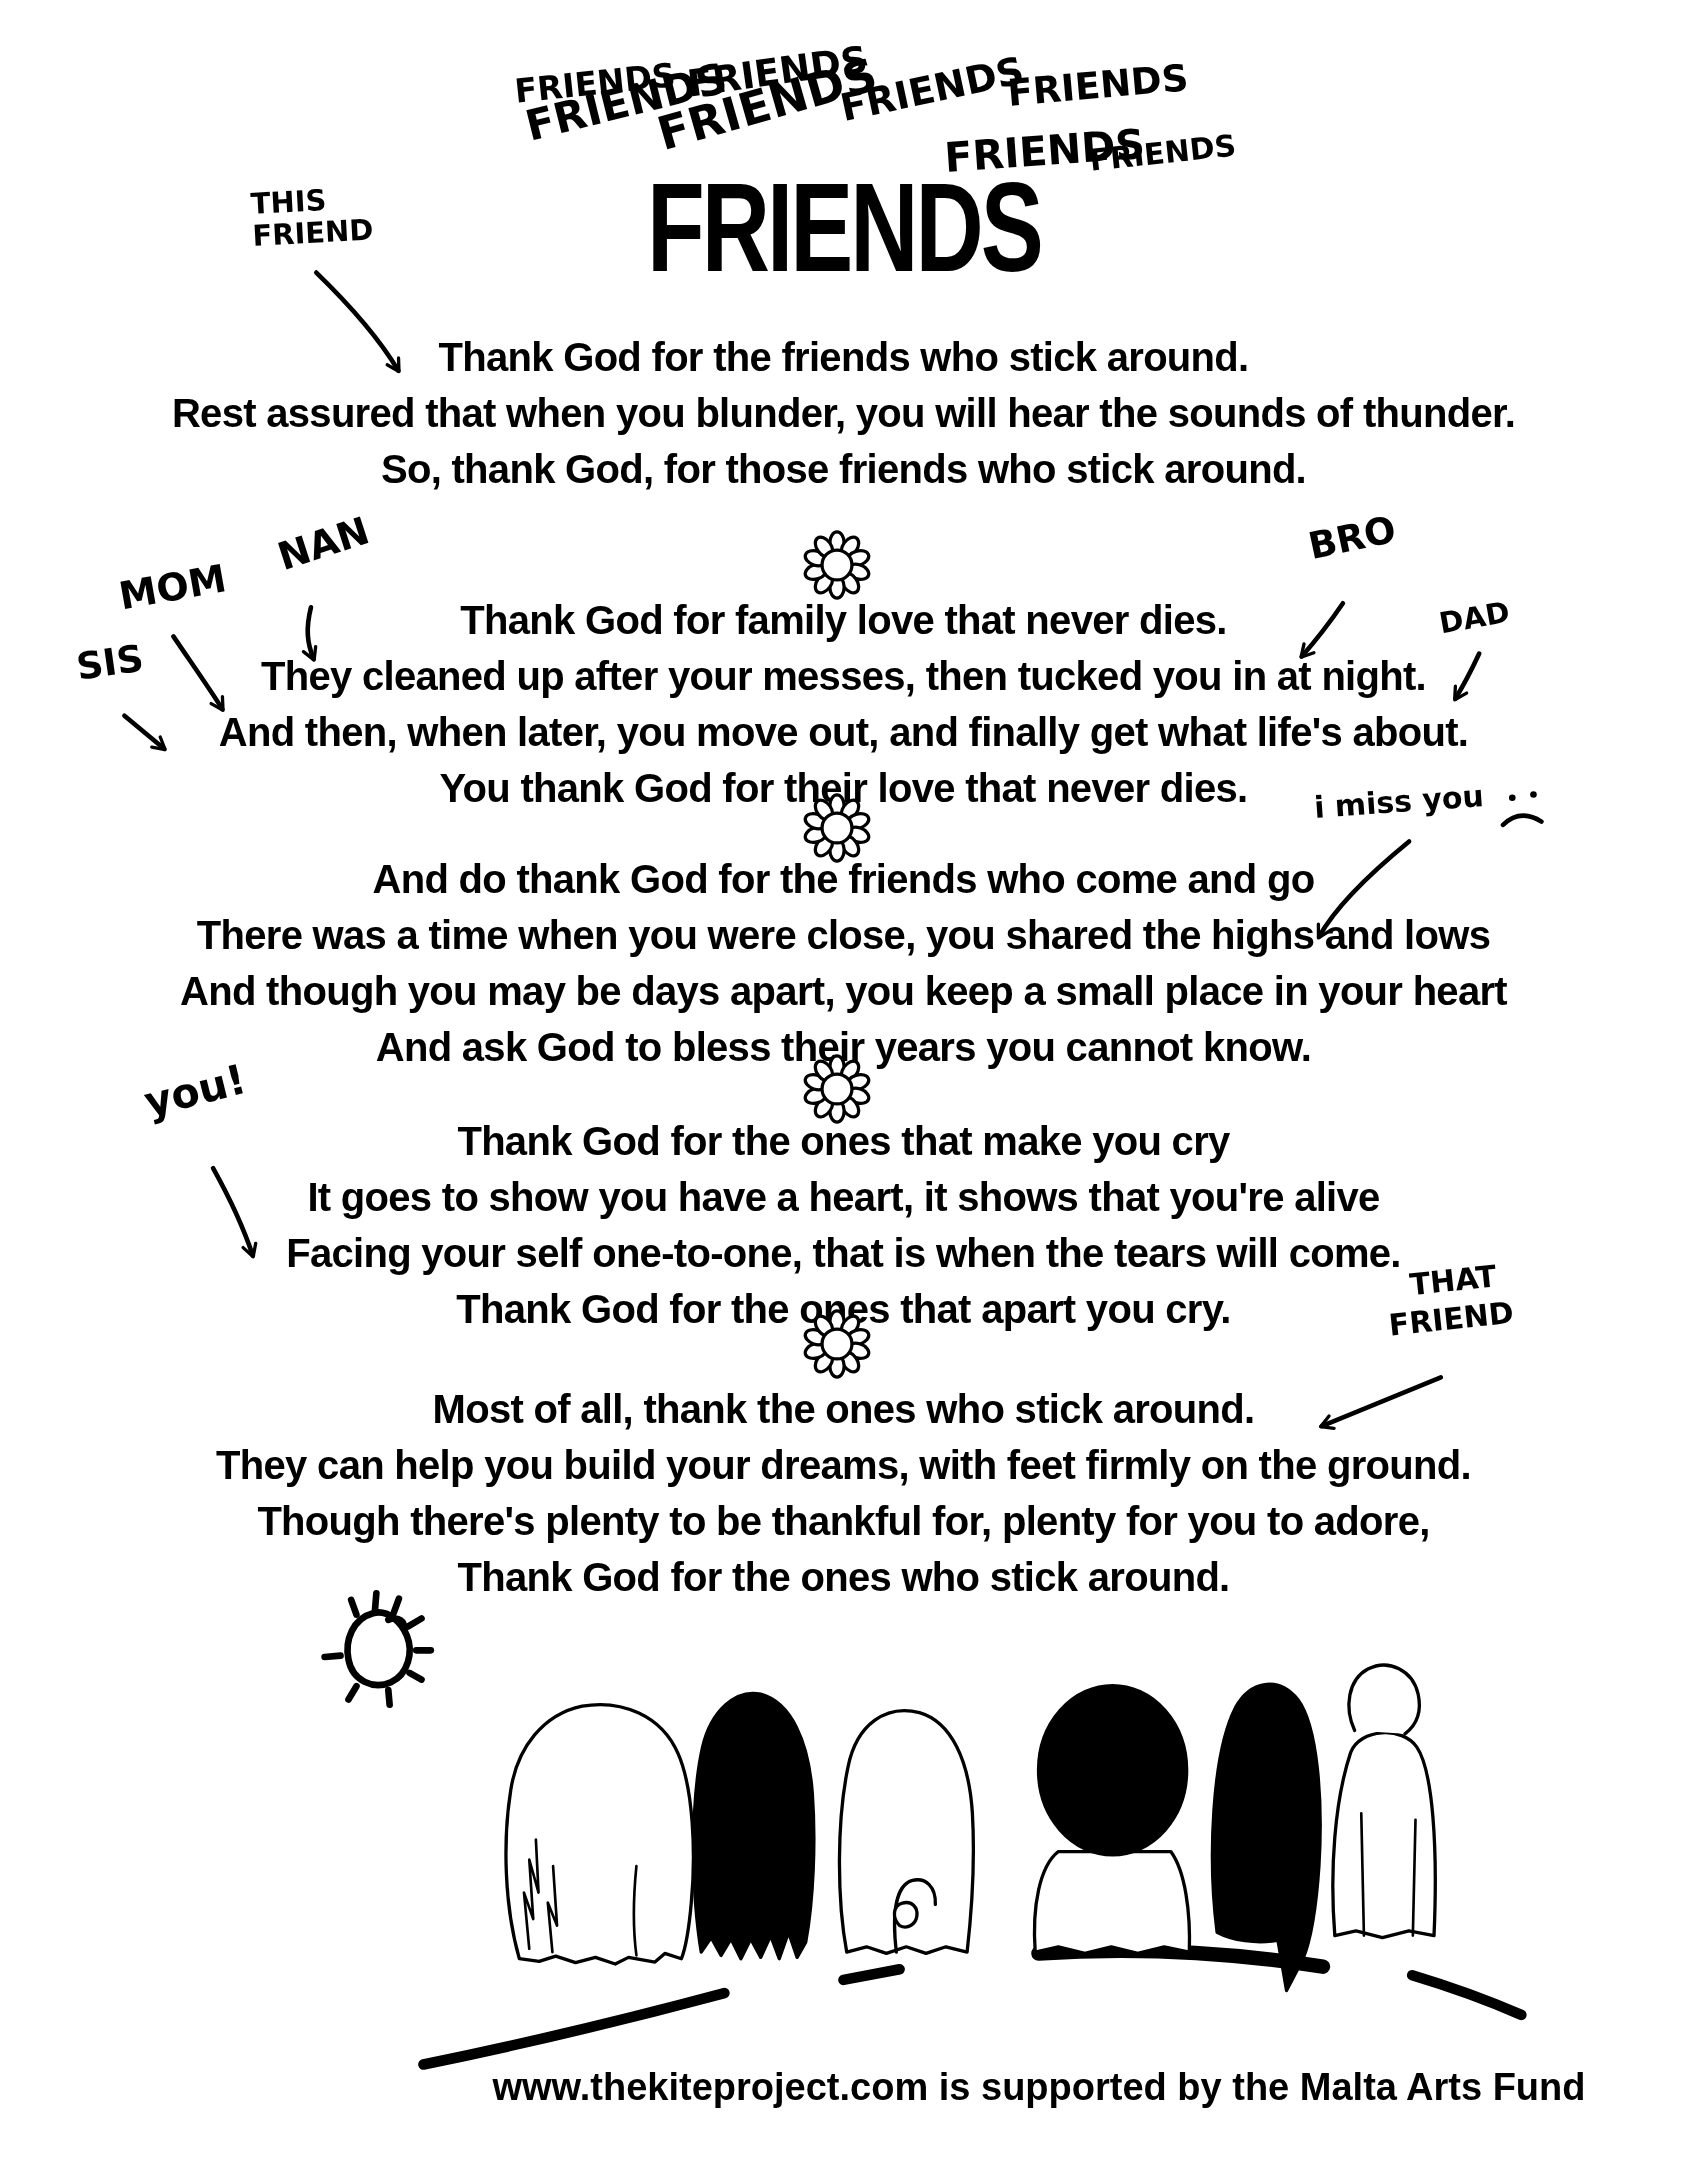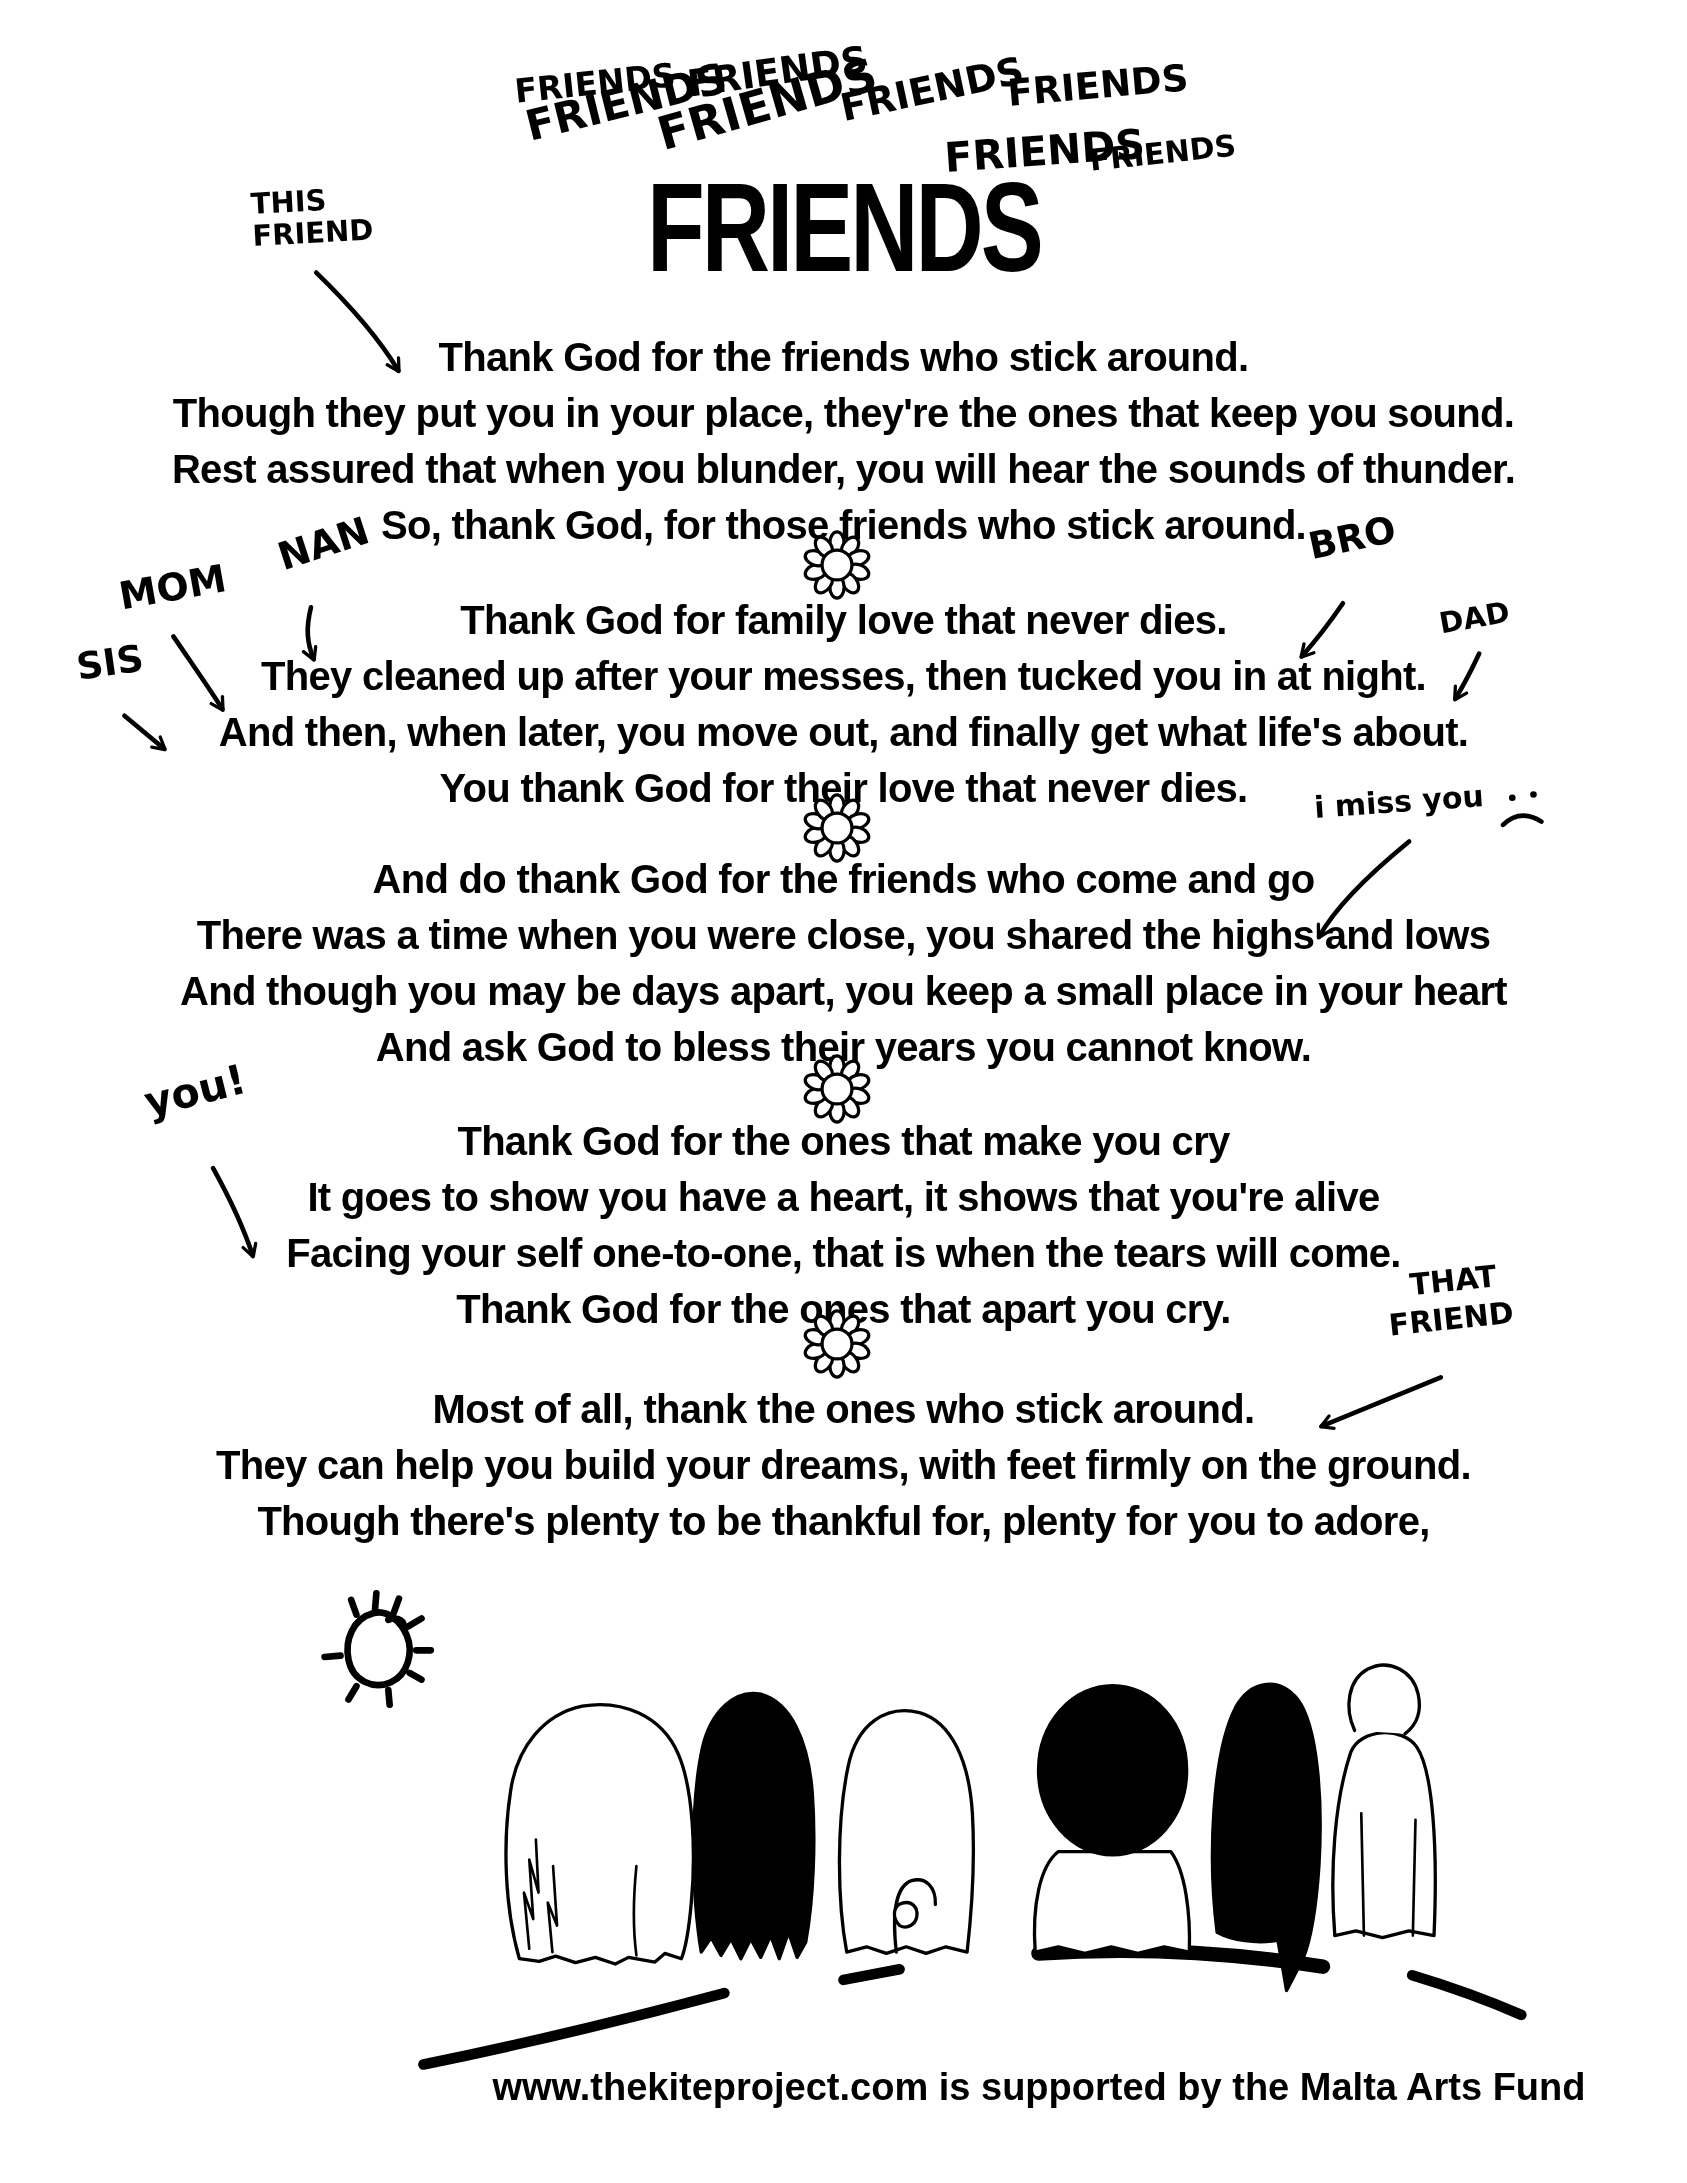--- a/index.html
+++ b/index.html
@@ -91,21 +91,20 @@
   <span class="hand a-dad">DAD</span>
   <span class="hand a-miss">i miss you</span>
   <span class="hand a-you">you!</span>
   <div class="hand a-that">
     <span class="l1">THAT</span>
     <span class="l2">FRIEND</span>
   </div>
 
   <section class="verse v1">
     <p>Thank God for the friends who stick around.</p>
-    <p>Though they put you in your place, they're the ones that keep you sound.</p>
     <p>Rest assured that when you blunder, you will hear the sounds of thunder.</p>
     <p>So, thank God, for those friends who stick around.</p>
   </section>
   <section class="verse v2">
     <p>Thank God for family love that never dies.</p>
     <p>They cleaned up after your messes, then tucked you in at night.</p>
     <p>And then, when later, you move out, and finally get what life's about.</p>
     <p>You thank God for their love that never dies.</p>
   </section>
   <section class="verse v3">
@@ -117,20 +116,21 @@
   <section class="verse v4">
     <p>Thank God for the ones that make you cry</p>
     <p>It goes to show you have a heart, it shows that you're alive</p>
     <p>Facing your self one-to-one, that is when the tears will come.</p>
     <p>Thank God for the ones that apart you cry.</p>
   </section>
   <section class="verse v5">
     <p>Most of all, thank the ones who stick around.</p>
     <p>They can help you build your dreams, with feet firmly on the ground.</p>
     <p>Though there's plenty to be thankful for, plenty for you to adore,</p>
+    <p>Thank God for the ones who stick around.</p>
   </section>
 
   <svg class="flower f1" width="78" height="78" viewBox="0 0 120 120">
       <use href="#daisy"></use>
     </svg>
   <svg class="flower f2" width="78" height="78" viewBox="0 0 120 120">
       <use href="#daisy"></use>
     </svg>
   <svg class="flower f3" width="78" height="78" viewBox="0 0 120 120">
       <use href="#daisy"></use>

